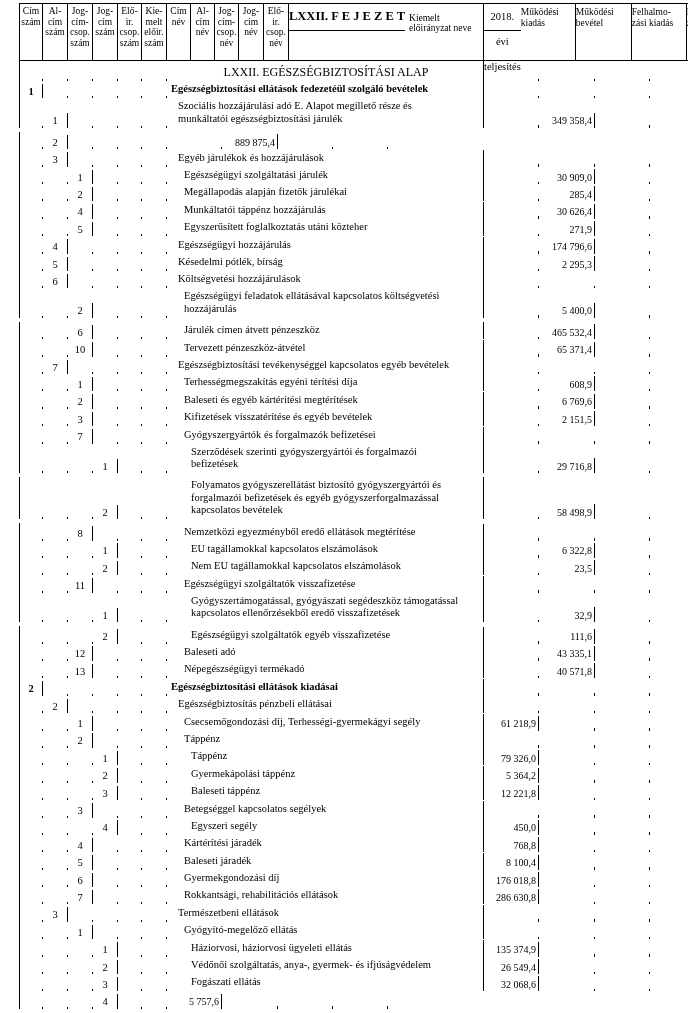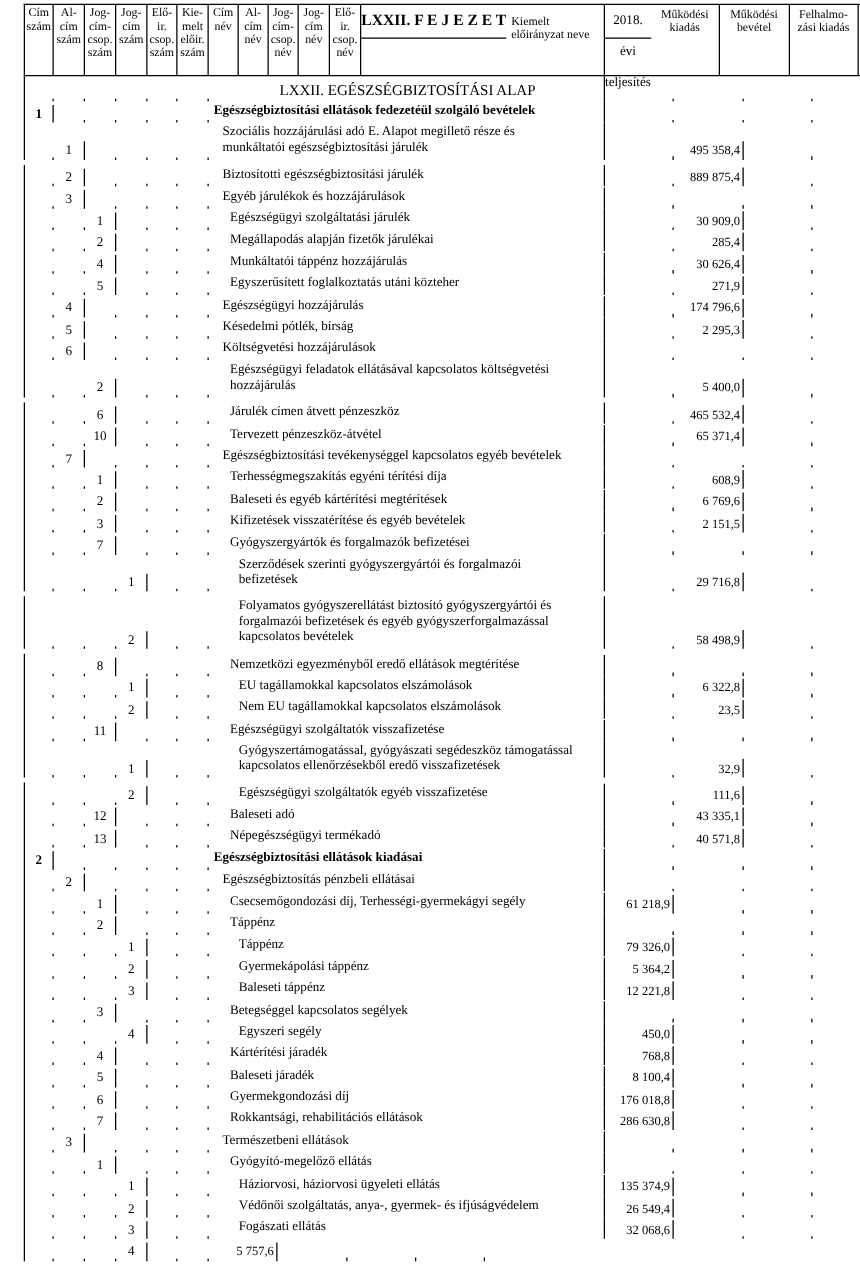--- a/index.html
+++ b/index.html
@@ -9,21 +9,21 @@
 
   
   .header{display:flex;box-sizing:border-box;height:58px;border-top:1px solid #000;border-bottom:1px solid #000;border-left:1px solid #000;width:686px;}
   .hcell{box-sizing:border-box;border-right:1px solid #000;font-size:9.5px;line-height:10.5px;text-align:center;padding-top:2px;white-space:pre-line;}
   .hname{box-sizing:border-box;width:195px;border-right:1px solid #000;display:flex;flex-direction:row;}
   .hname-top{box-sizing:border-box;height:27px;border-bottom:1px solid #000;font-weight:bold;font-size:12.5px;line-height:25px;text-align:center;}
   .hname-bot{flex:1;font-size:9.5px;padding:9px 0 0 4px;}
   .hvals{box-sizing:border-box;width:221px;border-right:1px solid #eab308;display:flex;flex-direction:row;}
   .hv-top{box-sizing:border-box;height:27px;border-bottom:1px solid #000;font-size:10.5px;line-height:25px;text-align:center;}
   .hv-bot{flex:1;display:flex;}
-  .hv-cell{box-sizing:border-box;font-size:9.5px;line-height:10.5px;text-align:center;padding-top:3px;white-space:pre-line;}
+  .hv-cell{box-sizing:border-box;font-size:9.5px;line-height:10.5px;padding-top:3px;white-space:pre-line;}
   .hv-cell.bdr{border-right:1px solid #000;}
 
   
   .block{border-left:1px solid #000;width:686px;margin-bottom:4px;}
   .row{display:flex;align-items:flex-end;min-height:17.4px;}
   .cell{box-sizing:border-box;border-right:1px solid #000;}
   .num{text-align:center;font-size:10.5px;line-height:12.5px;padding-top:2px;}
   .w-c{width:23px}.w-a{width:25px}.w-jc{width:25px}.w-j{width:25px}.w-ec{width:24px}.w-ke{width:25px}
   .name{width:317px;font-size:10.5px;line-height:12.5px;padding:2px 2px 2.5px 4px;white-space:pre-line;}
   .name.lvl1{padding-left:11px}
@@ -127,34 +127,33 @@
           <div class="row">
             <div class="cell num w-c"></div>
             <div class="cell num w-a">1</div>
             <div class="cell num w-jc"></div>
             <div class="cell num w-j"></div>
             <div class="cell num w-ec"></div>
             <div class="cell num w-ke"></div>
             <div class="cell name lvl1">Szociális hozzájárulási adó E. Alapot megillető része és
 munkáltatói egészségbiztosítási járulék</div>
             <div class="cell val w-mk"></div>
-            <div class="cell val w-mb">495 358,4</div>
+            <div class="cell val w-mb">349 358,4</div>
             <div class="cell val w-fk"></div>
             <div class="cell val w-fb"></div>
           </div>
         </div>
         <div class="block">
           <div class="row">
             <div class="cell num w-c"></div>
             <div class="cell num w-a">2</div>
             <div class="cell num w-jc"></div>
             <div class="cell num w-j"></div>
             <div class="cell num w-ec"></div>
             <div class="cell num w-ke"></div>
-            <div class="cell name lvl1">Biztosítotti egészségbiztosítási járulék</div>
             <div class="cell val w-mk"></div>
             <div class="cell val w-mb">889 875,4</div>
             <div class="cell val w-fk"></div>
             <div class="cell val w-fb"></div>
           </div>
           <div class="row">
             <div class="cell num w-c"></div>
             <div class="cell num w-a">3</div>
             <div class="cell num w-jc"></div>
             <div class="cell num w-j"></div>

